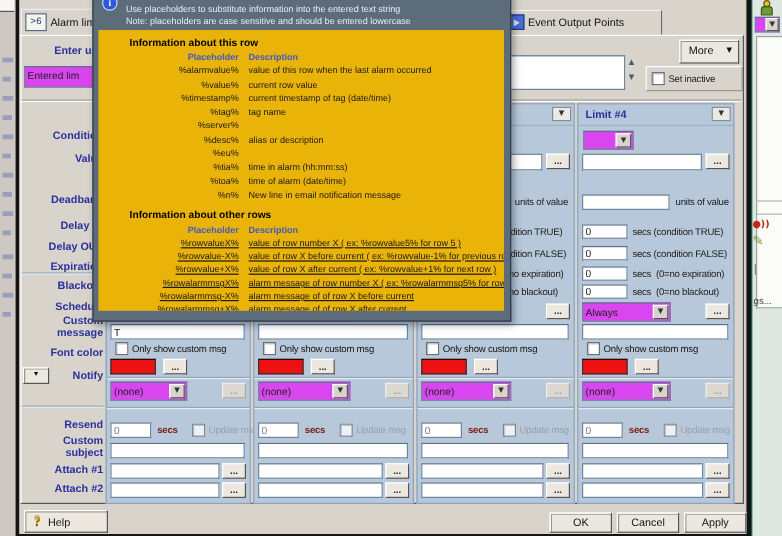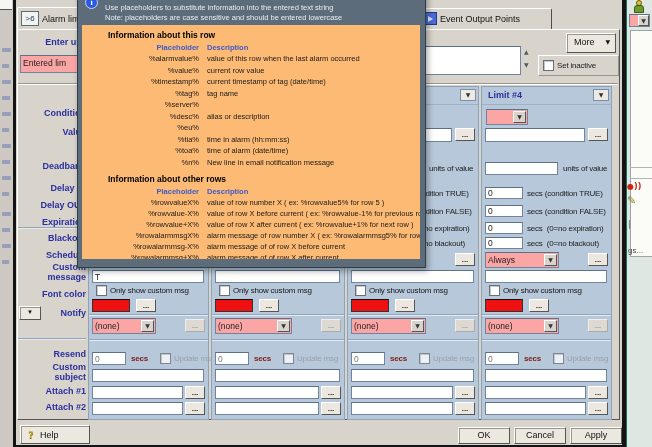--- a/index.html
+++ b/index.html
@@ -36,21 +36,21 @@
   .panel{position:absolute;left:17px;top:29px;width:603px;height:391px;background:#d8d4cc;border:1px solid;border-color:#fff #555 #555 #fff;box-sizing:border-box;}
   
   .blue-label{position:absolute;font:bold 9px/9.5px "Liberation Sans",sans-serif;color:var(--label-blue);text-align:right;width:70px;left:16px;white-space:pre-line;}
   .tf{position:absolute;background:#fff;border:1px solid #71849e;border-top-color:#5d7089;box-sizing:border-box;
       font:8.5px/11px "Liberation Sans",sans-serif;padding:0 2px;color:#222;outline:none;}
   .btn3d{position:absolute;background:#ece8e0;border:1px solid;border-color:#fff #555 #555 #fff;box-shadow:1px 1px 0 #98948c inset;
          font:9px/15px "Liberation Sans",sans-serif;color:#111;text-align:center;padding:0;box-sizing:border-box;}
   .dots{position:absolute;width:20px;height:13px;background:#ece8e0;border:1px solid;border-color:#fff #555 #555 #fff;
         font:bold 8px/8px "Liberation Sans",sans-serif;color:#222;text-align:center;padding:0;box-sizing:border-box;}
   .dots.dim-btn{color:#9aa2aa;background:#ddd9d1;border-color:#eee #aaa #aaa #eee;}
-  .combo{position:absolute;background:#fca5a5;border:1px solid #71849e;border-top-color:#5d7089;box-sizing:border-box;}
+  .combo{position:absolute;background:#d946ef;border:1px solid #71849e;border-top-color:#5d7089;box-sizing:border-box;}
   .cval{position:absolute;left:2px;top:1px;right:15px;font:8.5px/12px "Liberation Sans",sans-serif;color:#222;overflow:hidden;white-space:nowrap;}
   .cbtn{position:absolute;right:1px;top:1px;bottom:1px;width:13px;background:#d8d4cc;border:1px solid;border-color:#fff #555 #555 #fff;
         font:6px/10px "DejaVu Sans",sans-serif;color:#333;text-align:center;box-sizing:border-box;}
   .cb{position:absolute;width:9px;height:9px;background:#fff;border:1px solid #6b6f77;box-shadow:inset 1px 1px 0 #c4c8cc;box-sizing:content-box;}
   .sfx{position:absolute;font:8px/9px "Liberation Sans",sans-serif;letter-spacing:-0.2px;color:#1c1c1c;white-space:pre;}
   .hr{position:absolute;height:0;border-top:1px solid #93a5ba;border-bottom:1px solid #e2eaf2;}
   .groove{position:absolute;height:0;border-top:1px solid #9a968e;border-bottom:1px solid #fff;}
   
   .limit-col{position:absolute;top:86px;height:334px;background:var(--panel);border:1px solid #8ea2b8;box-sizing:border-box;}
   .limit-col:nth-child(1){left:88px;width:121px;}
@@ -89,28 +89,28 @@
   .att1-f{left:3px;top:299px;width:calc(100% - 28px);height:13px;}
   .att1-d{right:3px;top:299px;}
   .att2-f{left:3px;top:315px;width:calc(100% - 28px);height:13px;}
   .att2-d{right:3px;top:315px;}
   
   .tooltip{position:absolute;left:77px;top:-22px;width:349px;height:290px;background:var(--tip-bg);
            border:1px solid #2f3d49;box-shadow:2px 3px 6px rgba(0,0,0,.35);z-index:40;box-sizing:border-box;}
   .tip-line{position:absolute;left:27px;color:#e8edf2;font:7.5px/9px "Liberation Sans",sans-serif;white-space:nowrap;}
   .tip-info{position:absolute;left:7px;top:17px;width:11px;height:11px;border-radius:50%;background:#2a5adf;border:1px solid #cdd8f0;
             color:#fff;font:bold 8px/11px "Liberation Serif",serif;text-align:center;}
-  .tip-body{position:absolute;left:4px;top:46px;right:5px;bottom:8px;background:#fdba74;overflow:hidden;padding-top:3px;}
+  .tip-body{position:absolute;left:4px;top:46px;right:5px;bottom:8px;background:#eab308;overflow:hidden;padding-top:3px;}
   .tip-title{margin:2px 0 1px 26px;font:bold 8.5px/11px "Liberation Sans",sans-serif;color:#000;}
   .tip-title.t2{margin-top:6px;}
   .ph-row{display:flex;font:7.5px/11.5px "Liberation Sans",sans-serif;color:#1a1a1a;white-space:nowrap;}
   .ph-head{font-weight:bold;color:var(--tip-link);line-height:11px;}
   .ph{width:125px;text-align:right;padding-right:8px;box-sizing:border-box;flex:none;padding-left:18px;}
   .pd{flex:1;overflow:hidden;}
-  [data-name="tooltip-rows-other"] .ph-row{line-height:11px;}
+  [data-name="tooltip-rows-other"] .ph-row{line-height:11px;text-decoration:underline;}
   
   .help-icon{position:absolute;left:4px;top:2px;width:12px;height:13px;font:bold 11px/13px "Liberation Serif",serif;color:#c9a20a;text-shadow:0 1px 0 #6b5a00;}
   
   .spin{position:absolute;font:6px/6px "DejaVu Sans",sans-serif;color:#4a5a6a;}
 </style>
 </head>
 <body>
 
 <div class="screen" data-name="screen">
 

